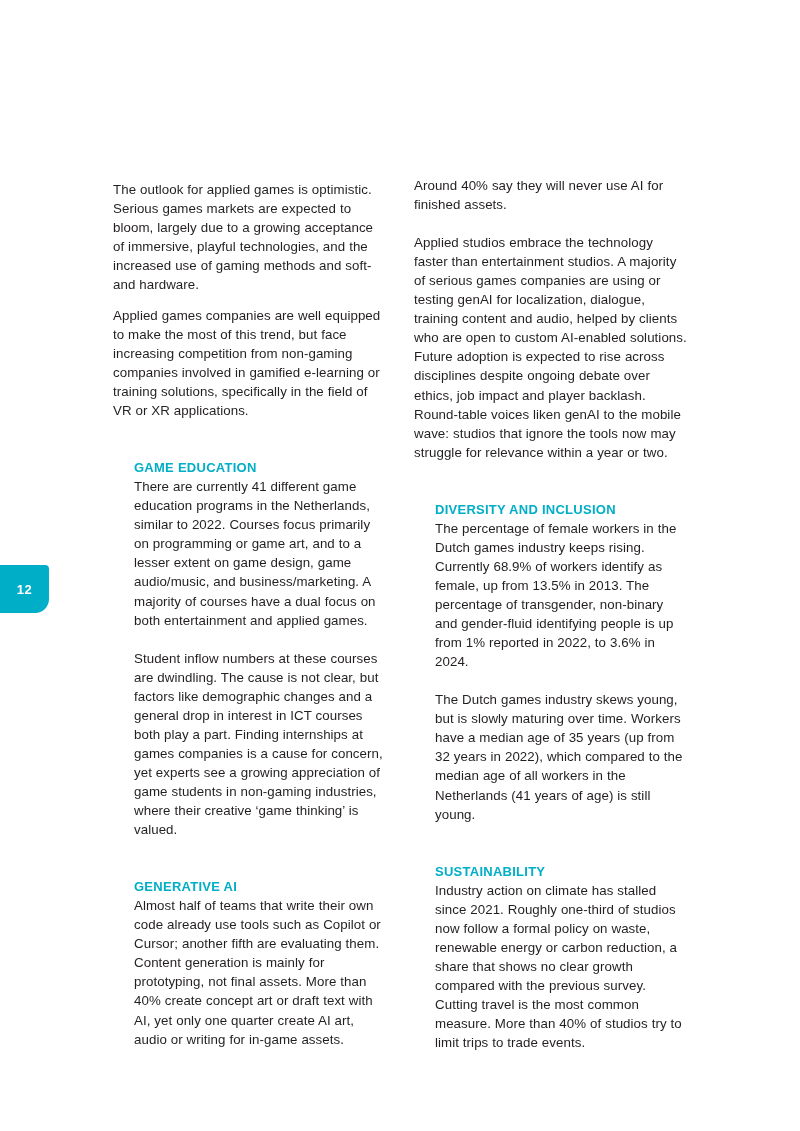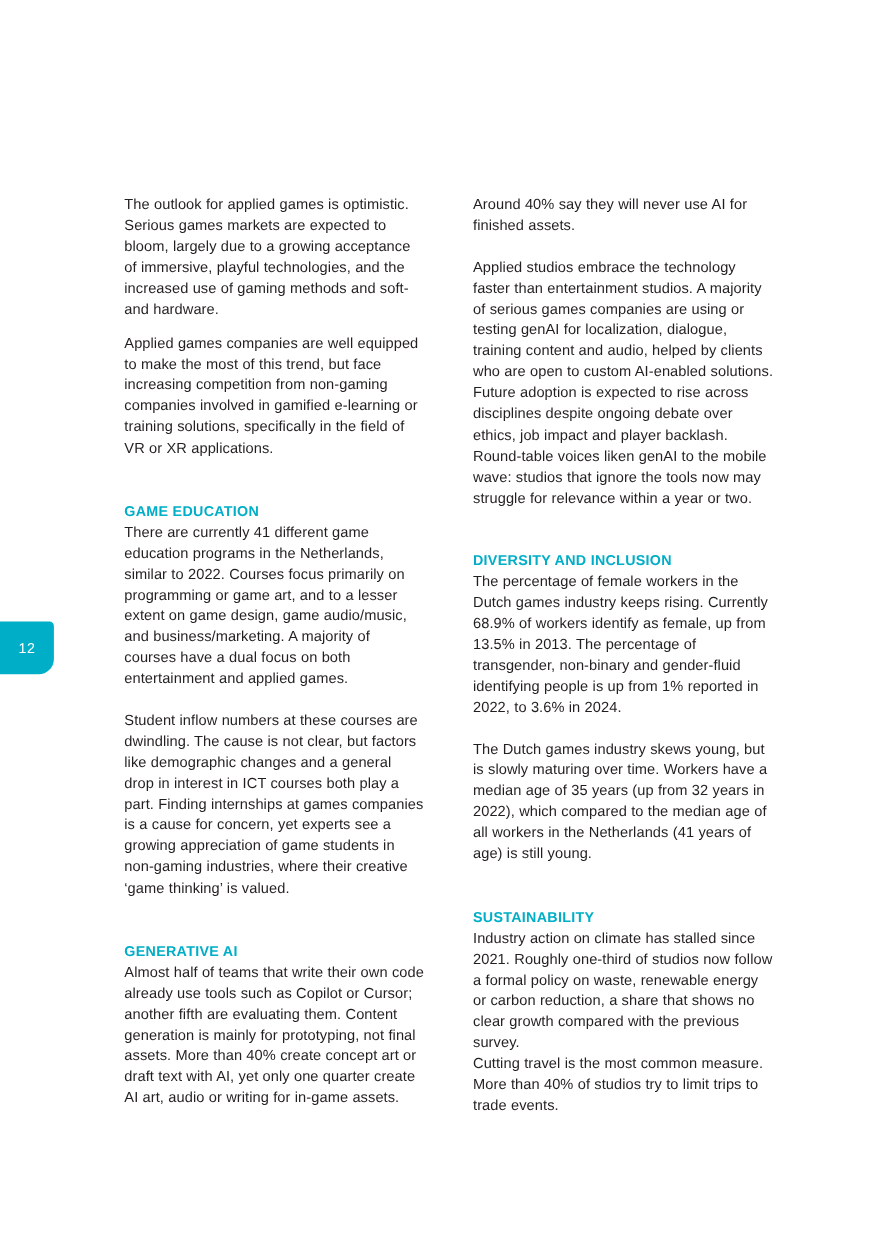--- a/index.html
+++ b/index.html
@@ -32,42 +32,43 @@
     background: #00AEC7;
     border-top-right-radius: 4px;
     border-bottom-right-radius: 14px;
     display: flex;
     align-items: center;
     justify-content: center;
   }
   .page-tab-number {
     color: #ffffff;
     font-size: 13px;
-    font-weight: 400;
+    font-weight: 700;
     letter-spacing: 0.4px;
     line-height: 1;
   }
 
   
   .columns {
     position: absolute;
     left: 113px;
     top: 176px;
     width: 574px;
     display: flex;
-    gap: 44px;
-    align-items: flex-start;
+    gap: 28px;
+    align-items: center;
   }
   .column {
     width: 273px;
     flex: 0 0 273px;
   }
 
   .section + .section {
     margin-top: 0;
+    margin-left: 21px;
   }
 
   p.body-text {
     margin: 0;
     font-size: 13.3px;
     line-height: 19.05px;
     color: #231f20;
     letter-spacing: 0.005em;
     word-spacing: 0.01em;
   }

